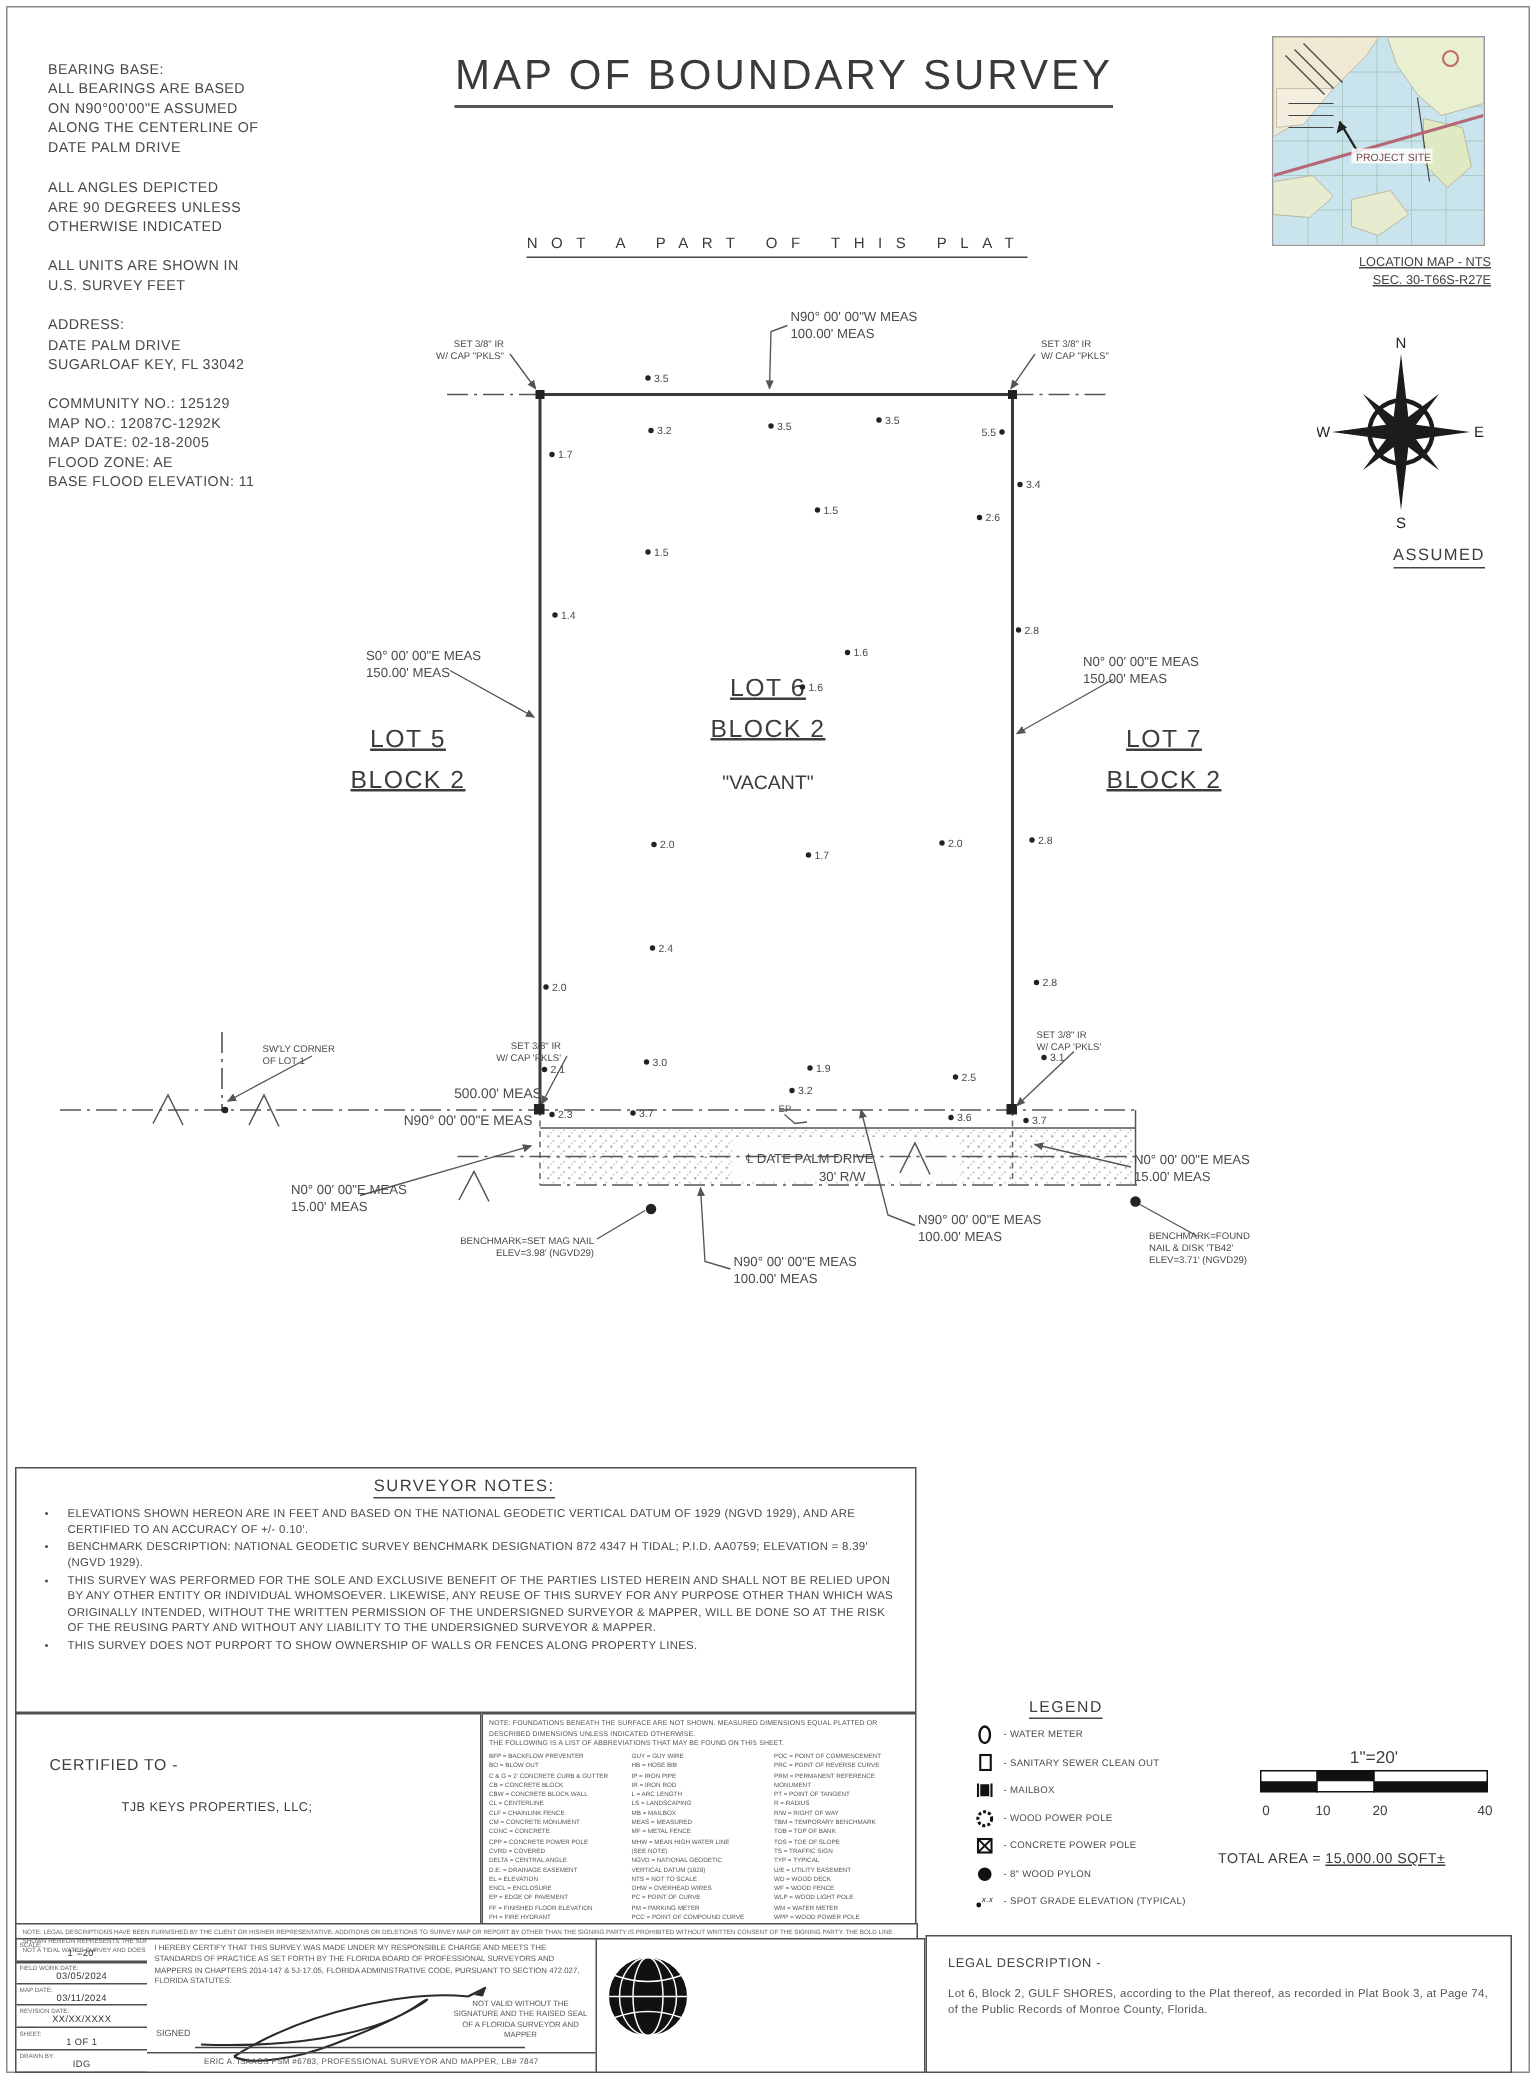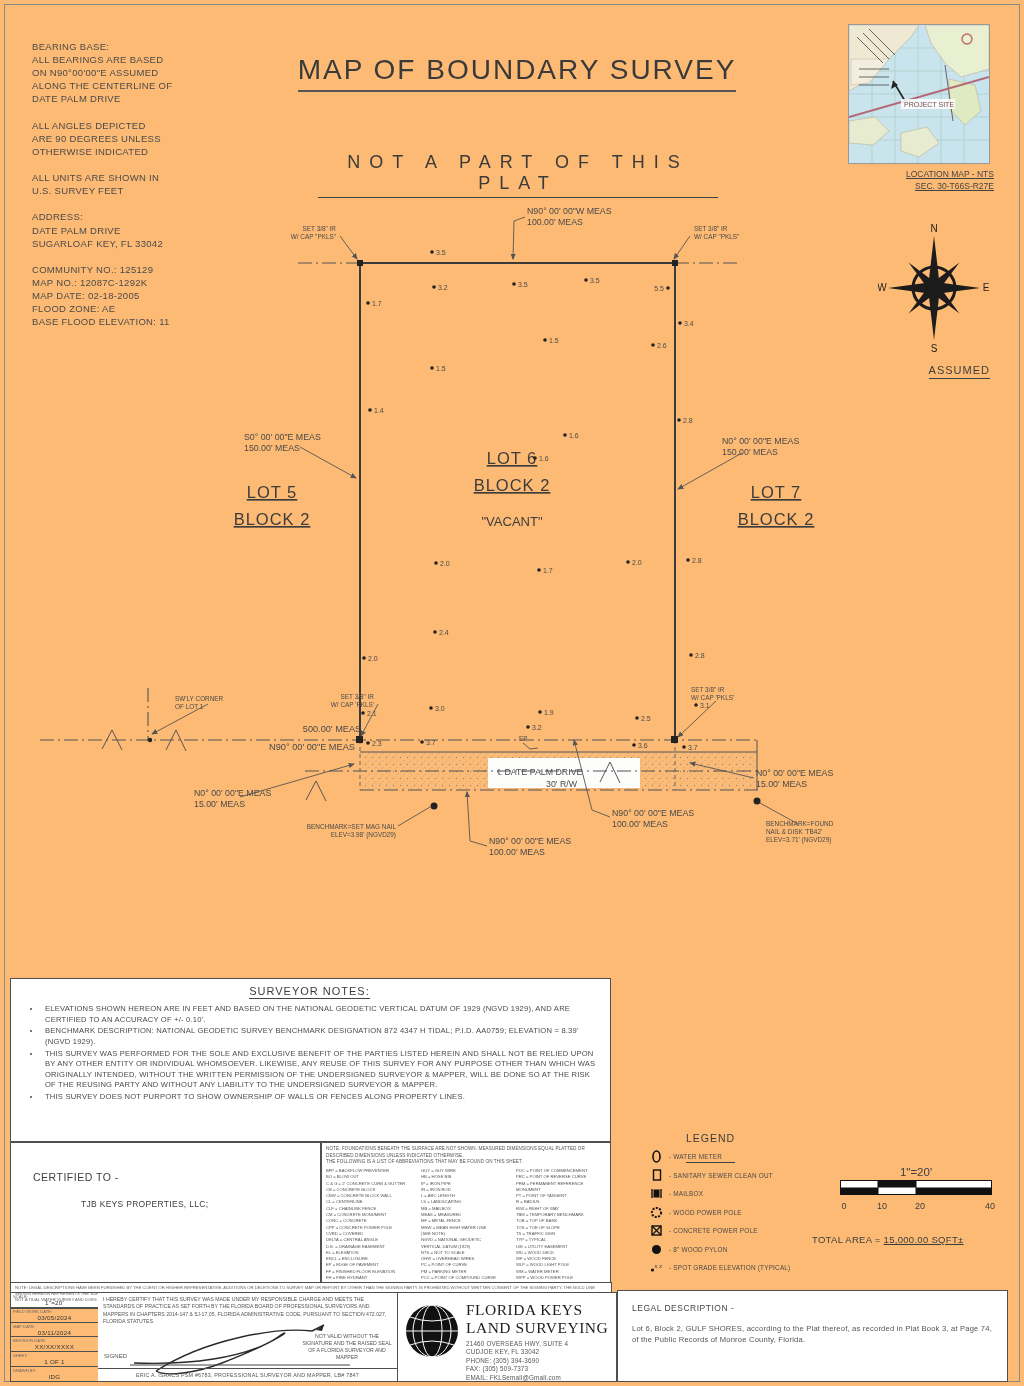--- a/index.html
+++ b/index.html
@@ -1,26 +1,26 @@
 <!DOCTYPE html>
 <html><head>
 <meta charset="utf-8">
 <style>
   * { margin:0; padding:0; box-sizing:border-box; }
   html,body { background:#e8e8e8; }
   body { font-family:"Liberation Sans", sans-serif; color:#3d3d3d; }
-  #sheet { position:relative; width:1024px; height:1386px; background:#fdba74; margin:0 auto; overflow:hidden; }
+  #sheet { position:relative; width:1024px; height:1386px; background:#ffffff; margin:0 auto; overflow:hidden; }
   .pageborder { position:absolute; inset:4px; border:1.5px solid #8a8a8a; pointer-events:none; }
 
   
   .info-block { position:absolute; left:32px; top:40px; width:225px; font-size:9.5px; line-height:1.38; letter-spacing:.3px; white-space:pre-line; color:#4a4a4a; }
-  .main-title { position:absolute; left:292px; top:54px; width:450px; text-align:center; }
+  .main-title { position:absolute; left:292px; top:34px; width:450px; text-align:right; }
   .main-title span { display:inline-block; font-size:28px; letter-spacing:2px; color:#3a3a3a; border-bottom:2px solid #555; padding-bottom:4px; }
   .subtitle { position:absolute; left:318px; top:152px; width:400px; text-align:center; }
-  .subtitle span { display:inline-block; font-size:18px; letter-spacing:9px; border-bottom:1.5px solid #444; padding-bottom:3px; color:#3a3a3a; }
+  .subtitle span { display:inline-block; font-size:10px; letter-spacing:9px; border-bottom:1.5px solid #444; padding-bottom:3px; color:#3a3a3a; }
   .locmap { position:absolute; left:848px; top:24px; width:142px; height:140px; border:1px solid #999; }
   .locmap-caption { position:absolute; left:844px; top:168px; width:150px; text-align:right; font-size:8.5px; line-height:1.45; color:#444; }
   .locmap-caption div { text-decoration:underline; }
   .compass { position:absolute; left:878px; top:222px; width:112px; height:134px; }
   .assumed { position:absolute; left:878px; top:364px; width:112px; text-align:right; font-size:11px; letter-spacing:1px; }
   .assumed span { border-bottom:1.2px solid #444; padding-bottom:2px; }
 
   
   .survey { position:absolute; left:0; top:198px; width:1024px; height:668px; }
   .survey text { font-family:"Liberation Sans", sans-serif; fill:#4a4a4a; }
@@ -51,21 +51,21 @@
   .cert-title { font-size:10.5px; letter-spacing:.5px; }
   .cert-name { font-size:8.5px; margin:16px 0 0 48px; letter-spacing:.3px; }
 
   .abbr-box { left:321px; top:1126px; width:290px; height:142px; padding:3px 4px; overflow:hidden; }
   .abbr-intro { font-size:4.6px; line-height:1.45; color:#555; letter-spacing:.1px; }
   .abbr-cols { display:flex; gap:5px; margin-top:2px; }
   .abbr-cols > div { flex:1; font-size:4.2px; line-height:1.5; color:#555; white-space:nowrap; overflow:hidden; }
 
   .legend { position:absolute; left:650px; top:1132px; width:185px; }
   .legend-title { font-size:10.5px; letter-spacing:1px; margin:0 0 6px 36px; }
-  .legend-title span { border-bottom:1.2px solid #444; padding-bottom:18px;text-align:center; }
+  .legend-title span { border-bottom:1.2px solid #444; padding-bottom:1px;text-align:center; }
   .legend-row { display:flex; align-items:center; gap:6px; font-size:6.4px; color:#4a4a4a; margin-bottom:5.5px; letter-spacing:.2px; }
   .lsym { width:13px; height:13px; display:flex; align-items:center; justify-content:center; flex:0 0 13px; }
 
   .scalebar { position:absolute; left:836px; top:1166px; width:160px; text-align:center; }
   .scalebar .ratio { font-size:11.5px; margin-bottom:2px; }
   .ticks { display:flex; width:152px; margin:1px auto 0; font-size:9px; position:relative; height:12px; }
   .ticks span { position:absolute; transform:translateX(-50%); }
   .total-area { position:absolute; left:812px; top:1234px; width:206px; font-size:9.5px; letter-spacing:.3px; }
   .total-area b { font-weight:normal; text-decoration:underline; }
 
@@ -568,30 +568,19 @@
     <svg class="globe" viewBox="0 0 56 56">
       <circle cx="28" cy="28" r="26" fill="#111"></circle>
       <g stroke="#fdfdfc" stroke-width="1" fill="none">
         <ellipse cx="28" cy="28" rx="10" ry="26"></ellipse>
         <ellipse cx="28" cy="28" rx="19" ry="26"></ellipse>
         <line x1="2" y1="28" x2="54" y2="28"></line>
         <path d="M6,14 Q28,22 50,14"></path>
         <path d="M6,42 Q28,34 50,42"></path>
       </g>
     </svg>
-    <div class="cotext">
-      <div class="coname">FLORIDA KEYS</div>
-      <div class="coname">LAND SURVEYING</div>
-      <div class="coaddr">
-        <div>21460 OVERSEAS HWY, SUITE 4</div>
-        <div>CUDJOE KEY, FL  33042</div>
-        <div>PHONE: (305) 394-3690</div>
-        <div>FAX: (305) 509-7373</div>
-        <div>EMAIL: FKLSemail@Gmail.com</div>
-      </div>
-    </div>
   </div>
 
   <div class="legal">
     <div class="legal-title">LEGAL DESCRIPTION -</div>
     <div class="legal-text">Lot 6, Block 2, GULF SHORES, according to the Plat thereof, as recorded in Plat Book 3, at Page 74, of the Public Records of Monroe County, Florida.</div>
   </div>
 </div>
 
 </body></html>

